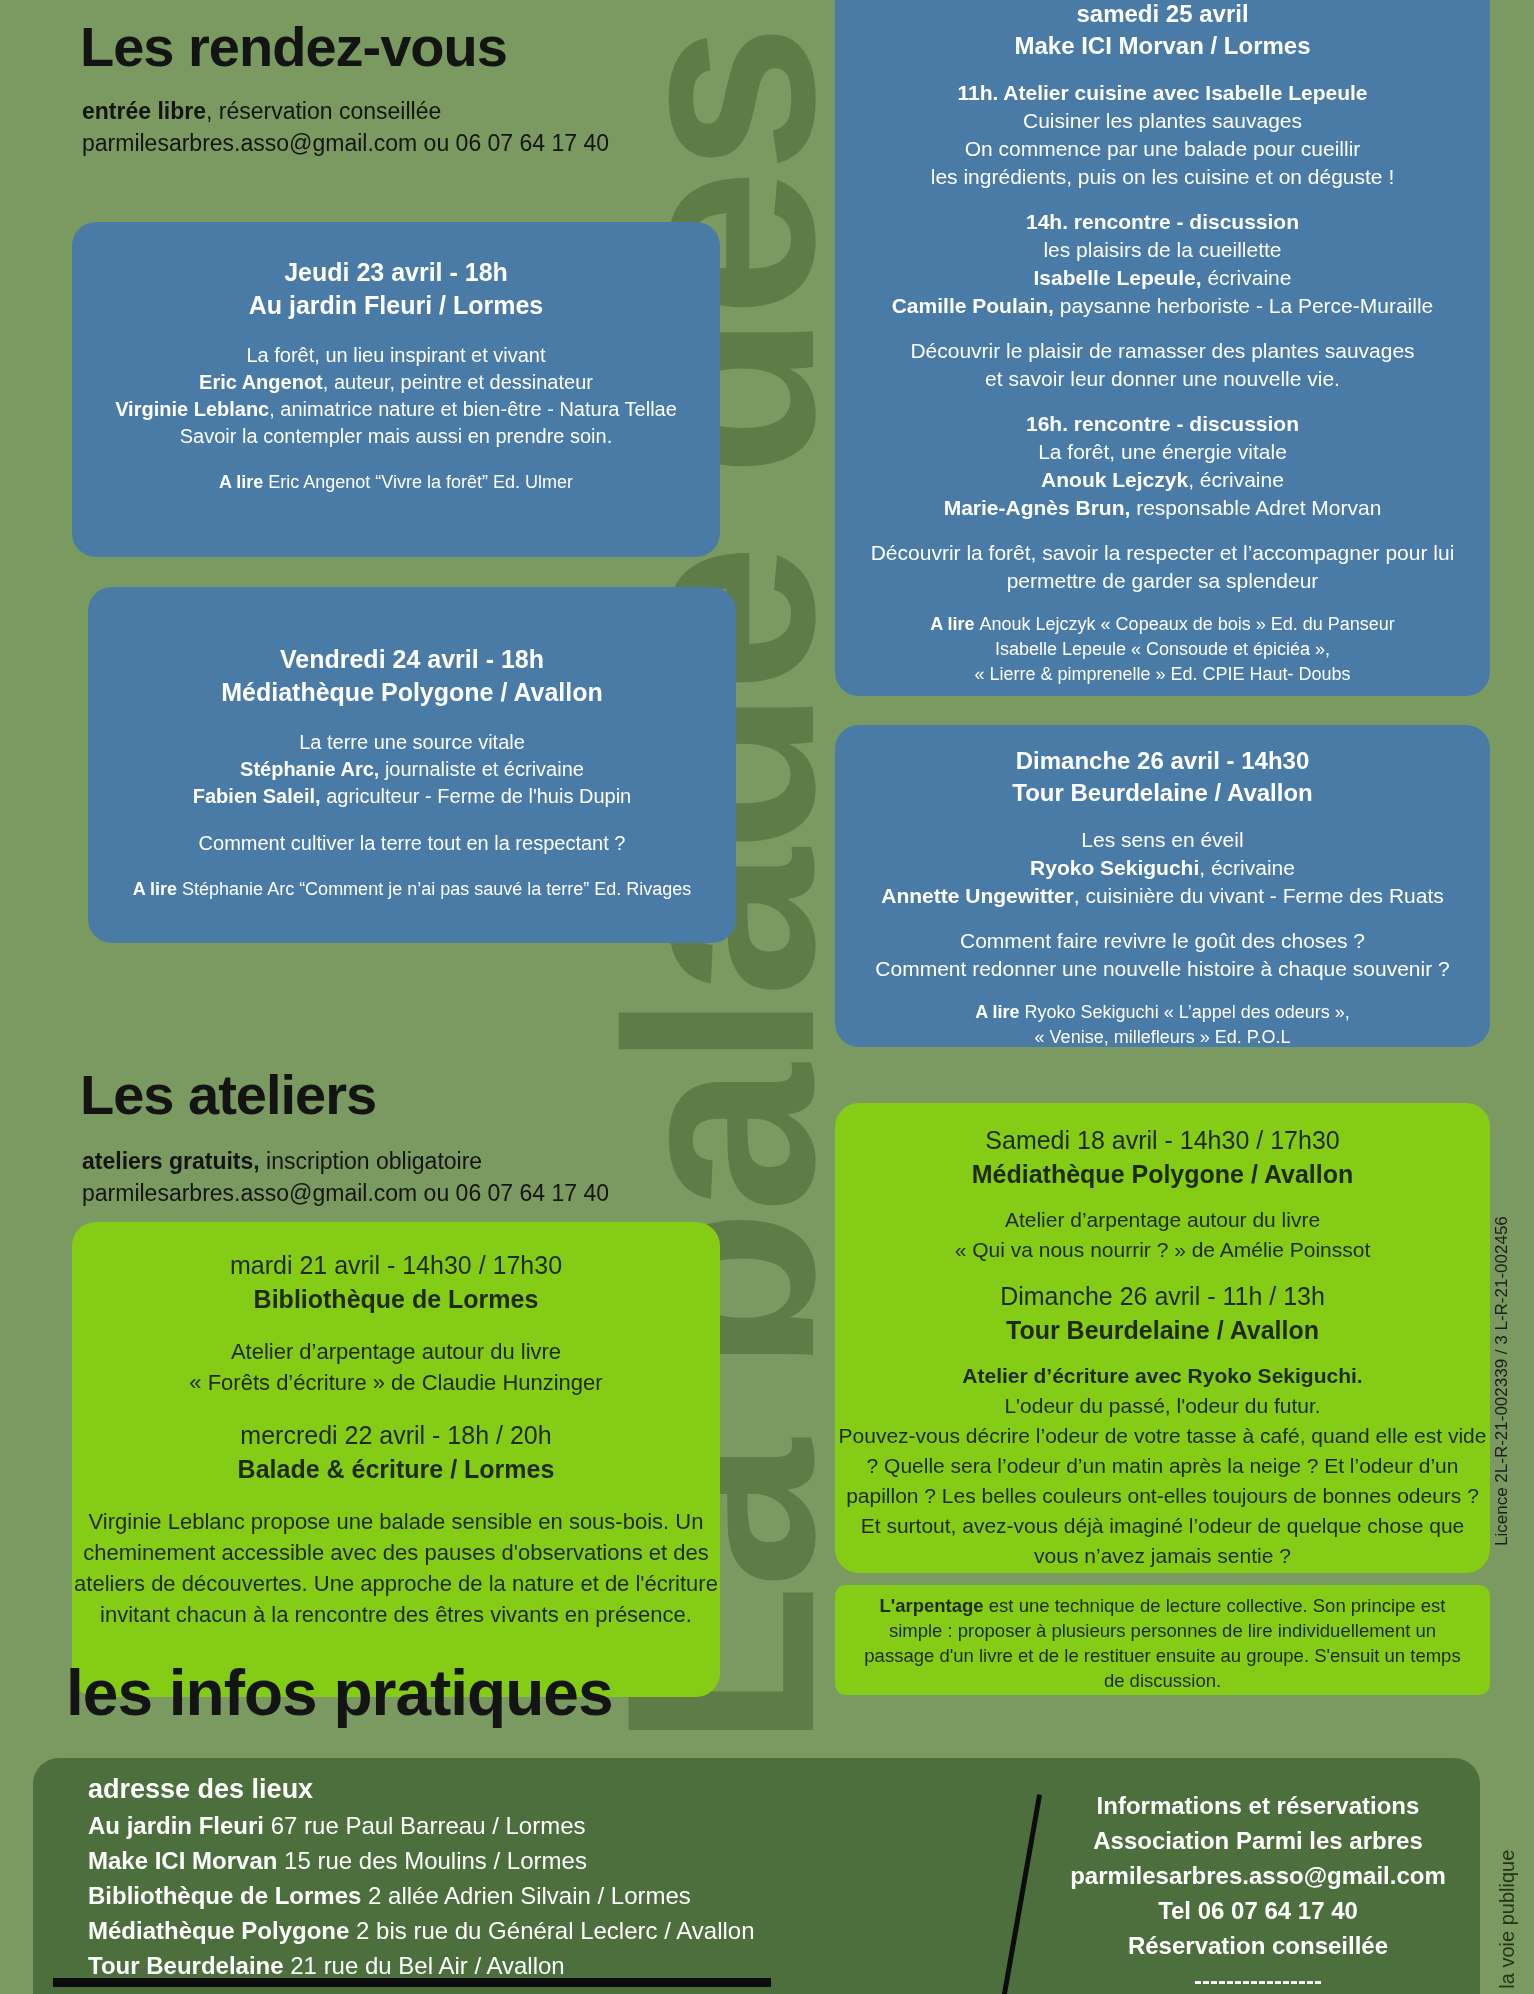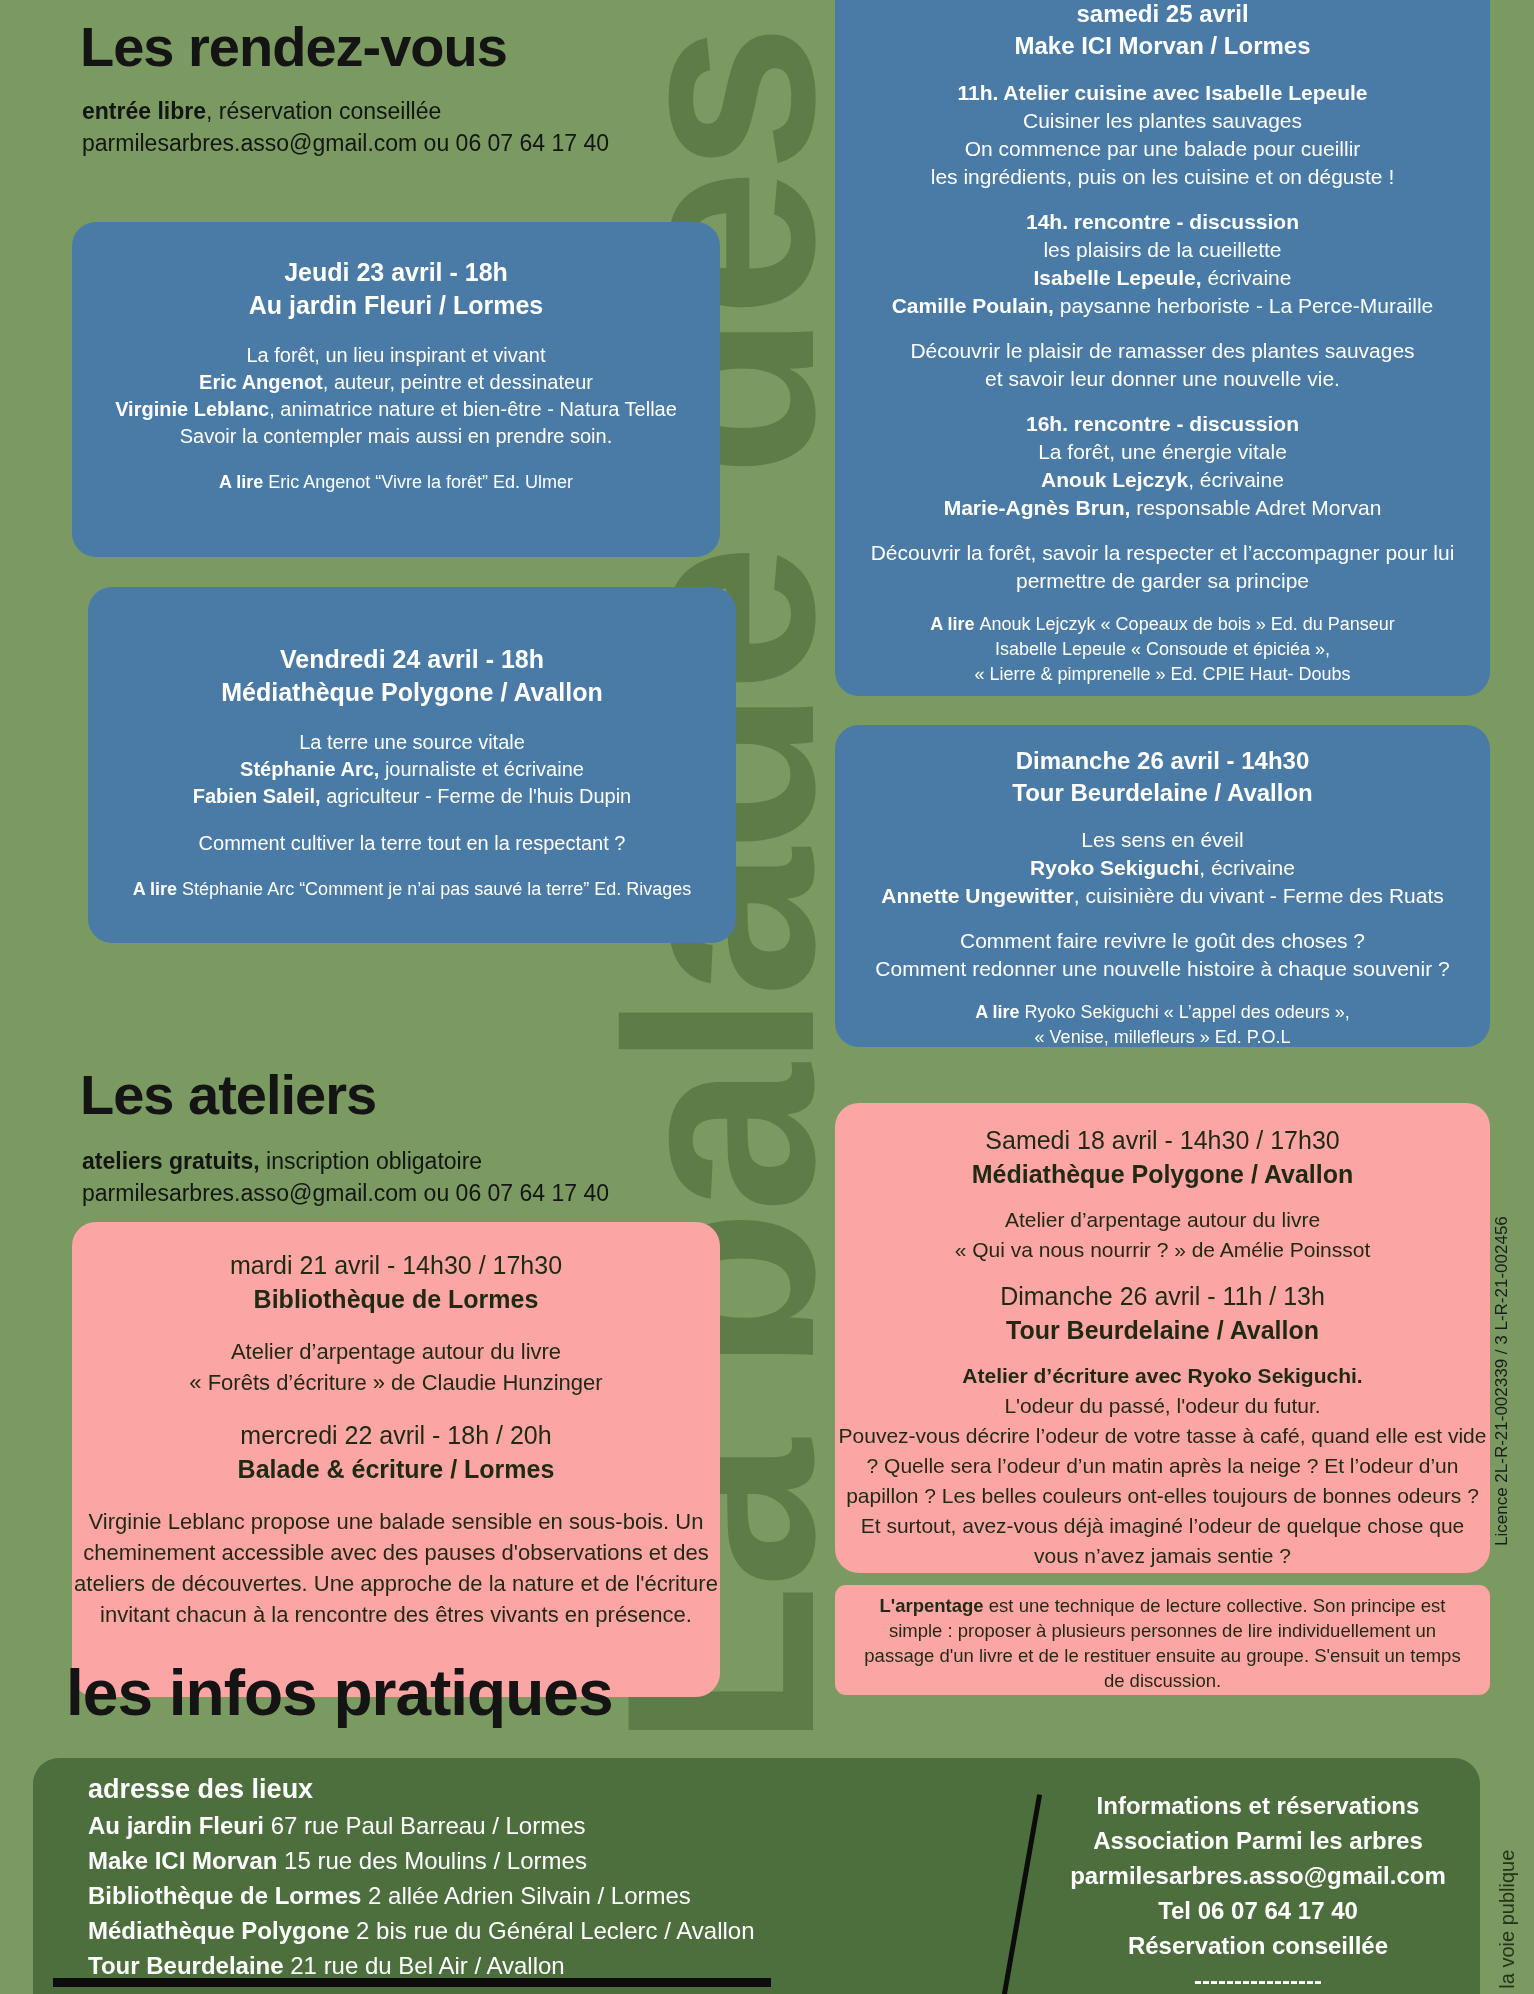--- a/index.html
+++ b/index.html
@@ -22,21 +22,21 @@
   #at-title { left:80px; top:1062px; font-size:56px; }
   #ip-title { left:66px; top:1656px; font-size:64px; }
   .subline { position:absolute; left:82px; font-size:23px; color:#141414; }
   #rv-sub   { top:98px; }  #rv-contact { top:130px; }
   #at-sub   { top:1148px; } #at-contact { top:1180px; }
   .bb { font-weight:bold; }
 
   
   .bx { position:absolute; text-align:center; border-radius:24px; box-sizing:border-box; overflow:hidden; }
   .blue   { background:#4a7ba7; color:#ffffff; }
-  .lgreen { background:#fca5a5; color:#1f2a12; }
+  .lgreen { background:#84cc16; color:#1f2a12; }
 
   .bx .ln      { font-size:20px; line-height:27px; }
   .bx .ln.h    { font-size:25px; line-height:33px; font-weight:bold; }
   .bx .ln.t    { font-size:25px; line-height:33px; }
   .bx .ln.g    { margin-top:20px; }
   .bx .ln.sm   { font-size:18px; line-height:24px; }
 
   #b1 { left:72px; top:222px;  width:648px; height:335px; padding-top:34px; }
   #b2 { left:88px; top:587px;  width:648px; height:356px; padding-top:56px; }
 
@@ -118,21 +118,21 @@
       <div class="ln"><span>les plaisirs de la cueillette</span></div>
       <div class="ln"><span class="bb">Isabelle Lepeule,</span><span> écrivaine</span></div>
       <div class="ln"><span class="bb">Camille Poulain,</span><span> paysanne herboriste - La Perce-Muraille</span></div>
       <div class="ln g"><span>Découvrir le plaisir de ramasser des plantes sauvages</span></div>
       <div class="ln"><span>et savoir leur donner une nouvelle vie.</span></div>
       <div class="ln g"><span class="bb">16h. rencontre - discussion</span></div>
       <div class="ln"><span>La forêt, une énergie vitale</span></div>
       <div class="ln"><span class="bb">Anouk Lejczyk</span><span>, écrivaine</span></div>
       <div class="ln"><span class="bb">Marie-Agnès Brun,</span><span> responsable Adret Morvan</span></div>
       <div class="ln g"><span>Découvrir la forêt, savoir la respecter et l’accompagner pour lui</span></div>
-      <div class="ln"><span>permettre de garder sa principe</span></div>
+      <div class="ln"><span>permettre de garder sa splendeur</span></div>
       <div class="ln g sm"><span class="bb">A lire </span><span>Anouk Lejczyk « Copeaux de bois » Ed. du Panseur</span></div>
       <div class="ln sm"><span>Isabelle Lepeule « Consoude et épiciéa »,</span></div>
       <div class="ln sm"><span>« Lierre &amp; pimprenelle » Ed. CPIE Haut- Doubs</span></div>
     </div>
   <div class="bx blue" id="rb2">
       <div class="ln h"><span class="bb">Dimanche 26 avril - 14h30</span></div>
       <div class="ln h"><span class="bb">Tour Beurdelaine / Avallon</span></div>
       <div class="ln g"><span>Les sens en éveil</span></div>
       <div class="ln"><span class="bb">Ryoko Sekiguchi</span><span>, écrivaine</span></div>
       <div class="ln"><span class="bb">Annette Ungewitter</span><span>, cuisinière du vivant - Ferme des Ruats</span></div>

